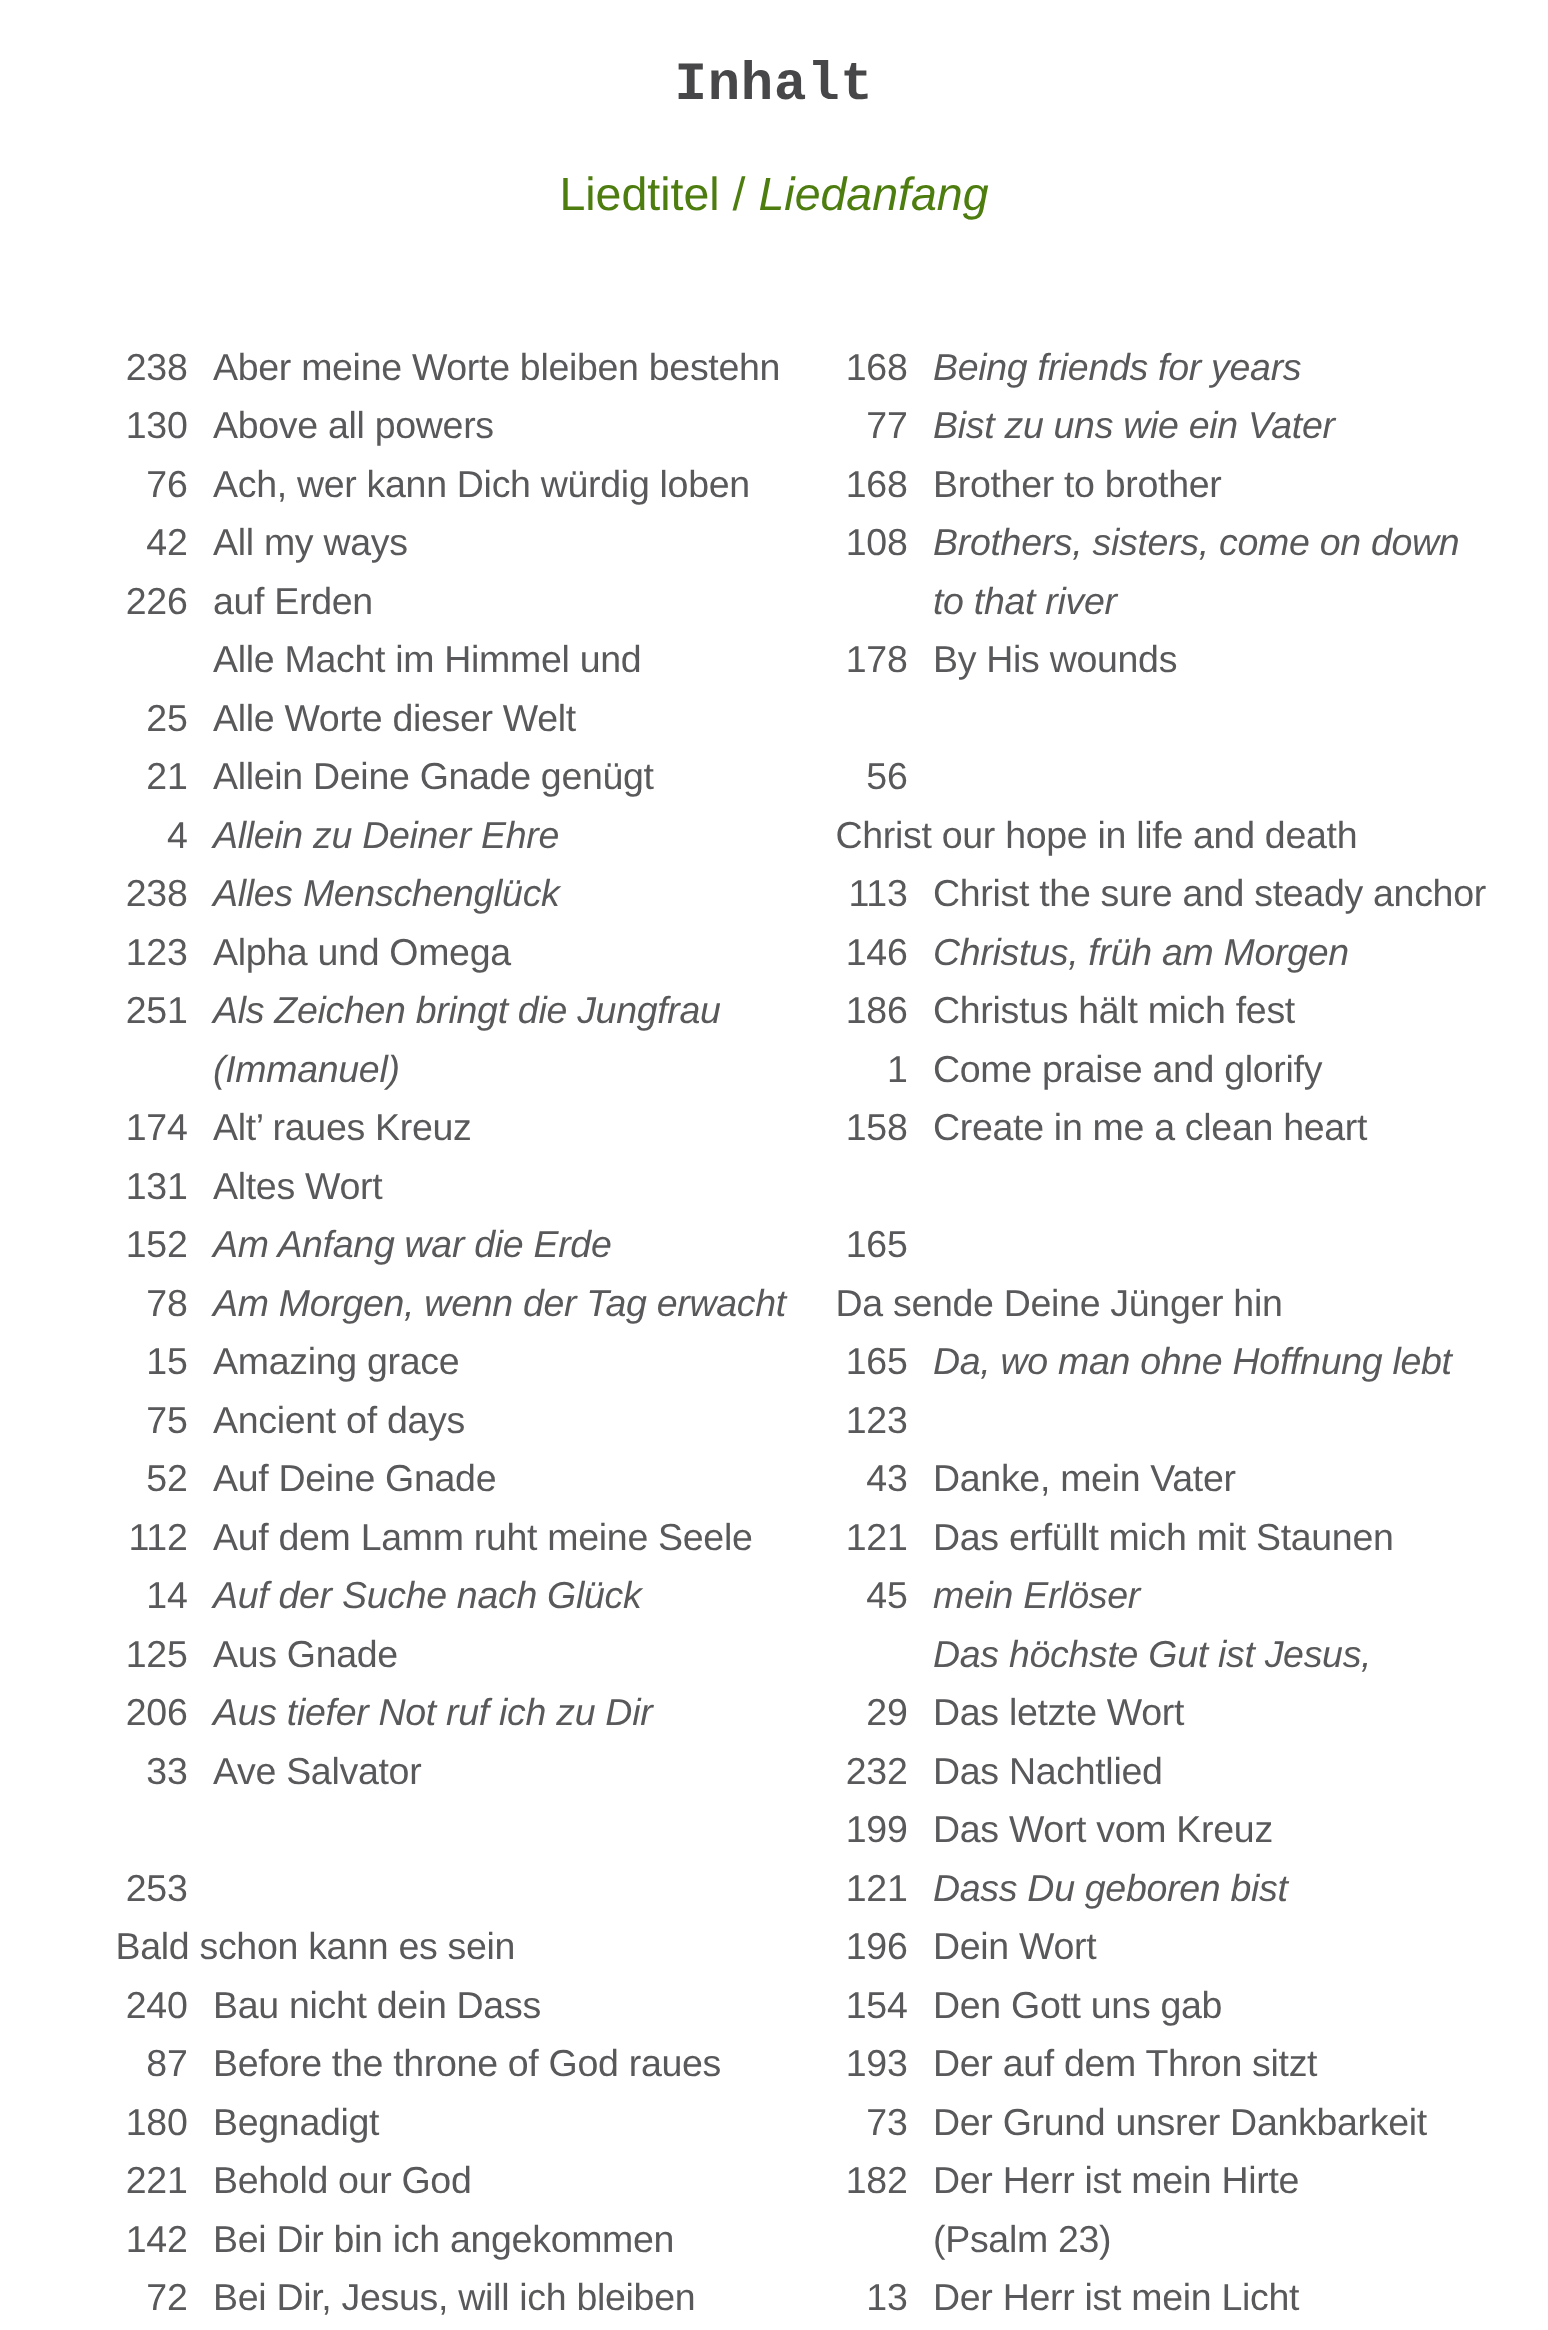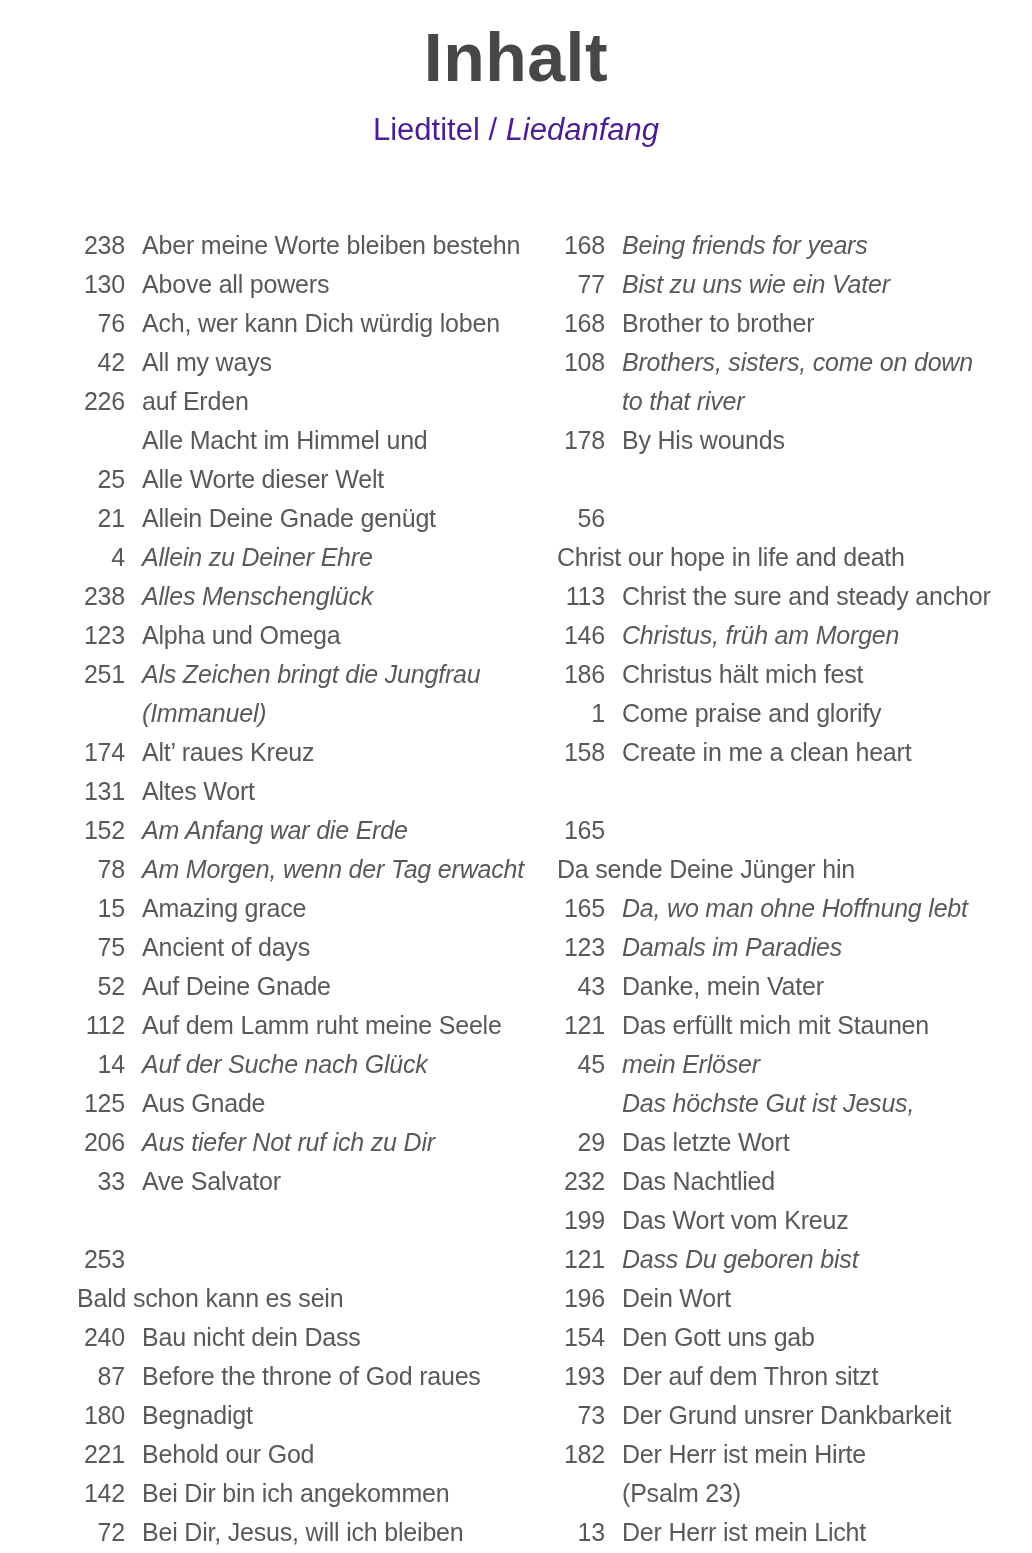--- a/index.html
+++ b/index.html
@@ -6,33 +6,34 @@
   body {
     width: 1032px;
     height: 1553px;
     background: #ffffff;
     font-family: "Liberation Sans", sans-serif;
     color: #59595b;
     overflow: hidden;
   }
   .page-title {
     text-align: center;
-    font-size: 68px;
+    font-size: 36px;
     line-height: 62px;
     font-weight: 700;
     color: #474749;
     margin-top: 26px;
     letter-spacing: 0.5px;
+    font-family: Liberation Mono, monospace;
   }
   .subtitle {
     text-align: center;
     font-size: 31px;
     line-height: 40px;
     margin-top: 22px;
-    color: #4c1d95;
+    color: #4d7c0f;
   }
   .subtitle .it { font-style: italic; }
   .toc {
     display: flex;
     margin-top: 76px;
     padding-left: 60px;
   }
   .toc-col { width: 480px; flex: none; }
   .entry {
     display: flex;
@@ -319,23 +320,20 @@
         </div>
       </div>
       <div class="entry italic">
         <div class="num">165</div>
         <div class="song">
           <div>Da, wo man ohne Hoffnung lebt</div>
         </div>
       </div>
       <div class="entry italic">
         <div class="num">123</div>
-        <div class="song">
-          <div>Damals im Paradies</div>
-        </div>
       </div>
       <div class="entry">
         <div class="num">43</div>
         <div class="song">
           <div>Danke, mein Vater</div>
         </div>
       </div>
       <div class="entry">
         <div class="num">121</div>
         <div class="song">

